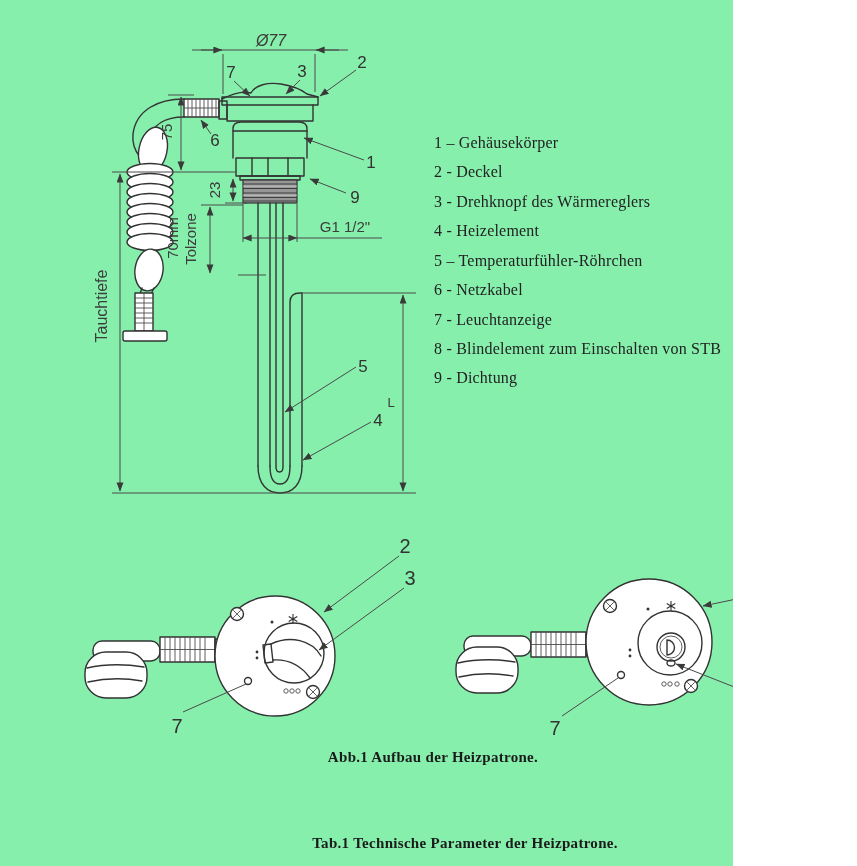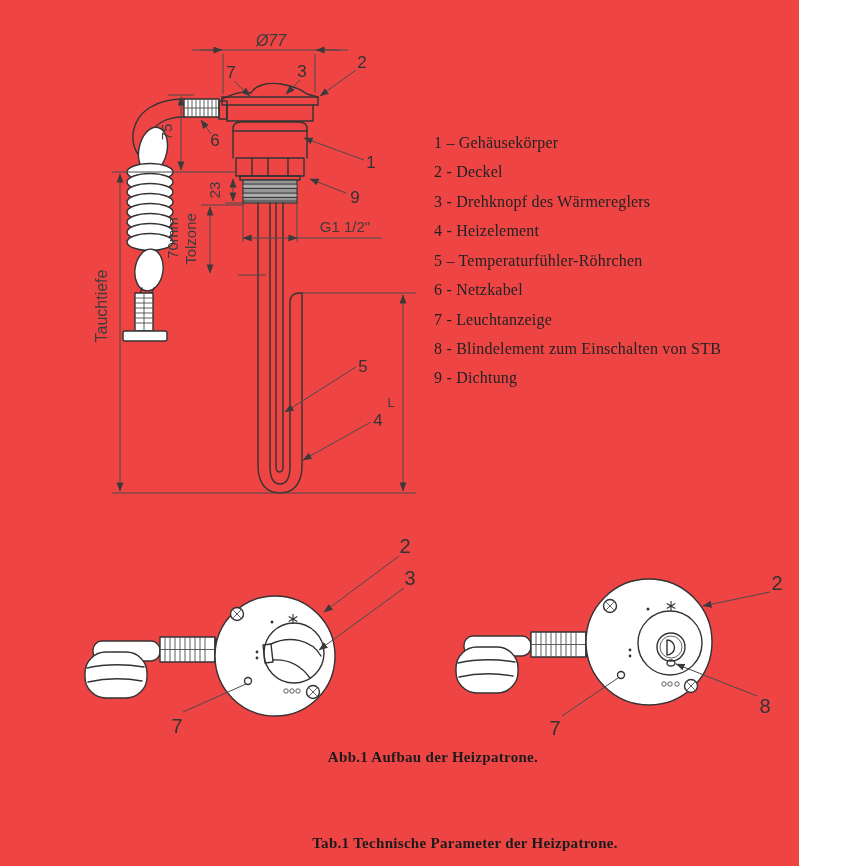--- a/index.html
+++ b/index.html
@@ -1,16 +1,16 @@
 <!DOCTYPE html>
 <html><head>
 <meta charset="utf-8">
 <style>
   html,body{margin:0;padding:0;background:#ffffff;}
-  .stage{position:relative;width:799px;height:866px;background:#ef4444;overflow:hidden;
+  .stage{position:relative;width:733px;height:866px;background:#86efac;overflow:hidden;
          font-family:"Liberation Serif", serif;}
   svg{display:block;}
   .ln{stroke:#333;stroke-width:1.4;fill:none;stroke-linecap:round;stroke-linejoin:round;}
   .lnw{stroke:#333;stroke-width:1.4;fill:#fff;stroke-linejoin:round;}
   .thin{stroke:#4d4d4d;stroke-width:.9;fill:none;}
   .dimline{stroke:#4a4a4a;stroke-width:1;fill:none;}
   text{user-select:none;}
   .dim{font-family:"Liberation Sans",sans-serif;font-size:15px;fill:#3c3c3c;}
   .dim-it{font-family:"Liberation Sans",sans-serif;font-size:16px;font-style:italic;fill:#3c3c3c;}
   .dim-sm{font-family:"Liberation Sans",sans-serif;font-size:13px;fill:#3c3c3c;}

